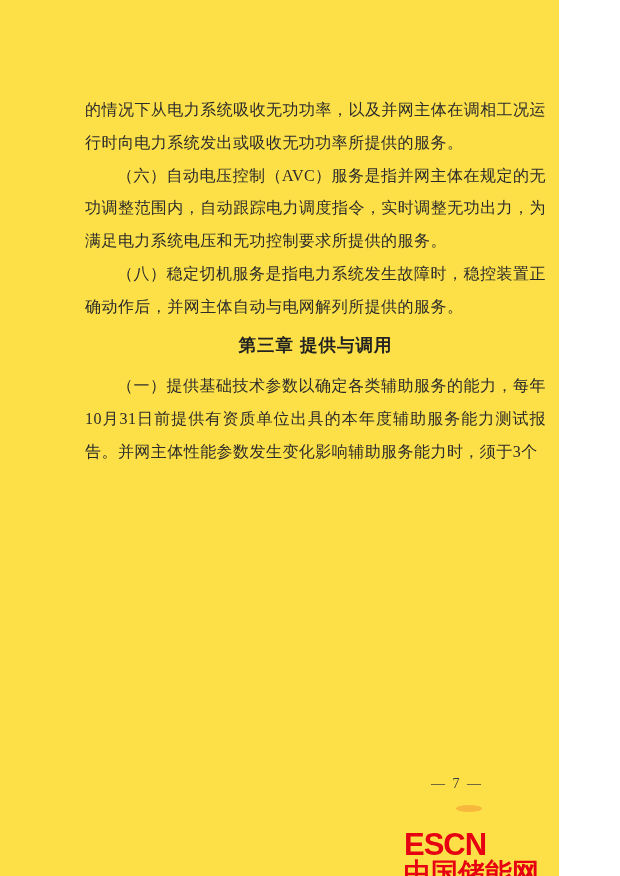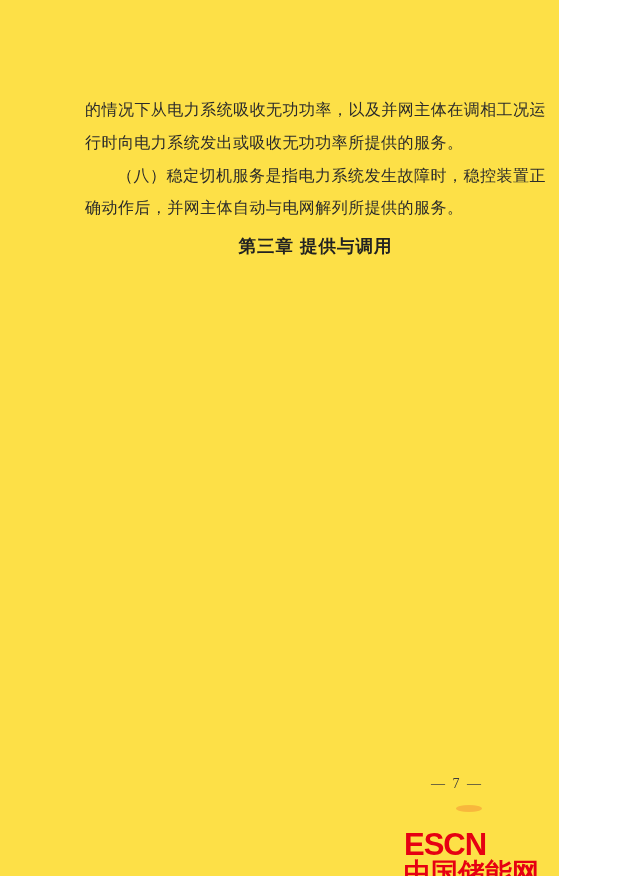--- a/index.html
+++ b/index.html
@@ -95,28 +95,30 @@
 </head>
 <body>
 
 <div class="page">
 
   <main class="text-block">
 
     <p class="para no-indent">的情况下从电力系统吸收无功功率，以及并网主体在调相工况运行时向电力系统发出或吸收无功功率所提供的服务。</p>
 
 
+    <p class="para">（六）自动电压控制（AVC）服务是指并网主体在规定的无功调整范围内，自动跟踪电力调度指令，实时调整无功出力，为满足电力系统电压和无功控制要求所提供的服务。</p>
 
 
     <p class="para">（八）稳定切机服务是指电力系统发生故障时，稳控装置正确动作后，并网主体自动与电网解列所提供的服务。</p>
 
 
     <h2 class="chapter">第三章 提供与调用</h2>
 
 
+    <p class="para">（一）提供基础技术参数以确定各类辅助服务的能力，每年10月31日前提供有资质单位出具的本年度辅助服务能力测试报告。并网主体性能参数发生变化影响辅助服务能力时，须于3个</p>
 
   </main>
 
   <div class="page-number">— 7 —</div>
 
   <div class="logo-artifact"></div>
 
   <div class="logo" style="color:#e60012;">
     <span class="logo-en">ESCN</span>
     <span class="logo-cn">中国储能网</span>

